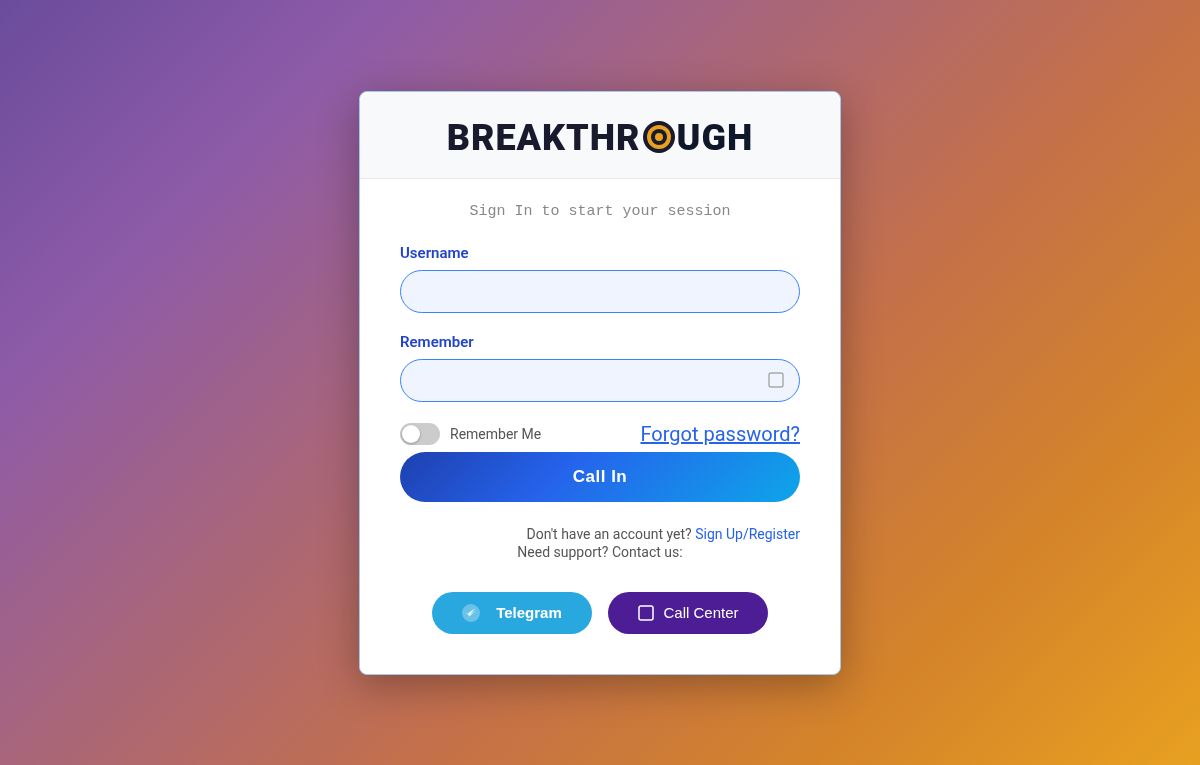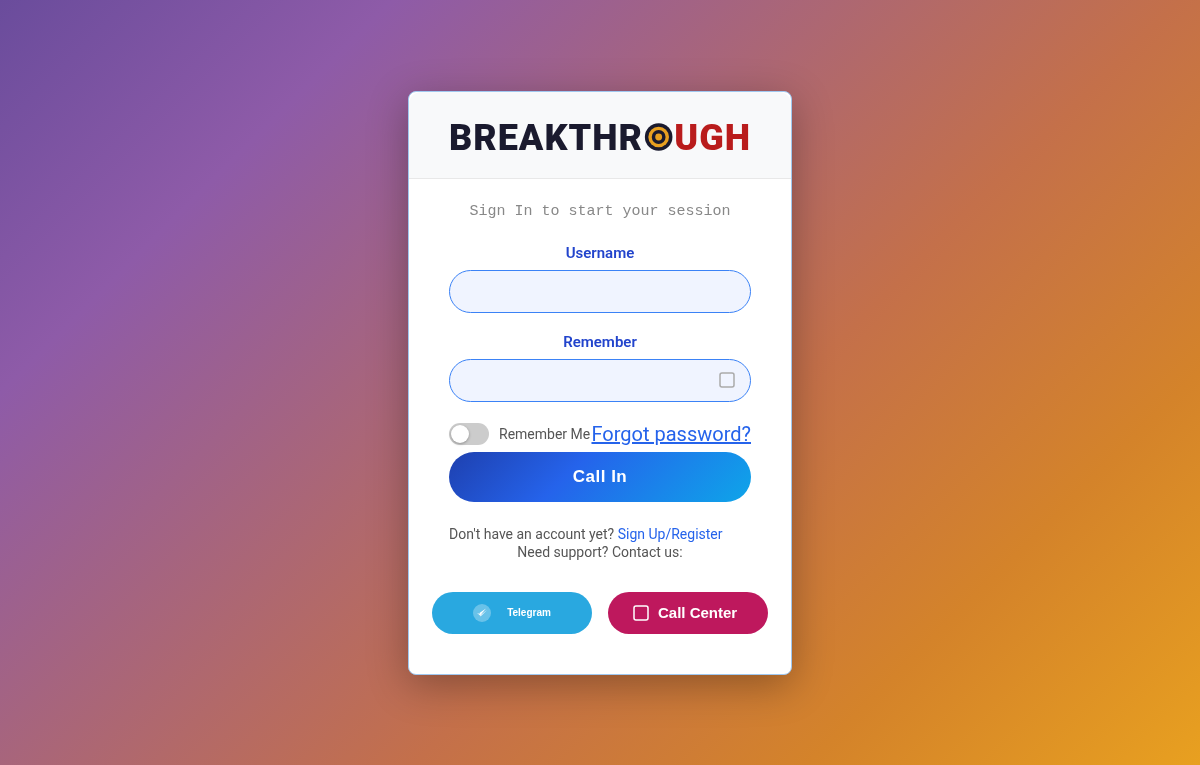--- a/index.html
+++ b/index.html
@@ -15,21 +15,21 @@
       align-items: center;
       justify-content: center;
       background: linear-gradient(135deg, #6a4c9c 0%, #8e5ba8 20%, #c4704a 60%, #d4832a 80%, #e8a020 100%);
       font-family: -apple-system, BlinkMacSystemFont, 'Segoe UI', Roboto, sans-serif;
       overflow: hidden;
     }
 
     .login-card {
       background: #ffffff;
       border-radius: 8px;
-      width: 384px;
+      width: 482px;
       padding: 0 0 40px 0;
       box-shadow: 0 10px 40px rgba(0,0,0,0.3);
       border: 1.5px solid #a0c8f0;
     }
 
     .logo-section {
       background: #f8f9fa;
       border-radius: 12px 12px 0 0;
       padding: 28px 40px 22px;
       text-align: center;
@@ -56,21 +56,20 @@
       margin-bottom: 24px;
       font-family: Liberation Mono, monospace;
     }
 
     .field-label {
       display: block;
       color: #2244cc;
       font-size: 15px;
       font-weight: 600;
       margin-bottom: 8px;
-      text-align: center;
     }
 
     .input-field {
       width: 100%;
       padding: 12px 18px;
       border: 1.5px solid #3b82f6;
       border-radius: 30px;
       background: #f0f4ff;
       font-size: 15px;
       color: #333;
@@ -157,21 +156,21 @@
       border: none;
       border-radius: 30px;
       font-size: 17px;
       font-weight: 700;
       cursor: pointer;
       letter-spacing: 0.5px;
       margin-bottom: 24px;
     }
 
     .register-row {
-      text-align: left;
+      text-align: right;
       font-size: 14px;
       color: #555;
       margin-bottom: 2px;
     }
 
     .register-link {
       color: #2563eb;
       cursor: pointer;
       text-decoration: none;
     }
@@ -191,40 +190,41 @@
 
     .telegram-btn {
       display: flex;
       align-items: center;
       gap: 16px;
       padding: 12px 24px;
       background: #29a8e0;
       color: #fff;
       border: none;
       border-radius: 30px;
-      font-size: 10px;
+      font-size: 15px;
       font-weight: 600;
       cursor: pointer;
       min-width: 160px;
       justify-content: center;
     }
 
     .callcenter-btn {
       display: flex;
       align-items: center;
       gap: 8px;
       padding: 12px 24px;
-      background: #be185d;
+      background: #4c1d95;
       color: #fff;
       border: none;
       border-radius: 30px;
       font-size: 15px;
-      font-weight: 700;
+      font-weight: 400;
       cursor: pointer;
       min-width: 160px;
+      justify-content: center;
     }
 
     .btn-icon {
       width: 18px;
       height: 18px;
       display: flex;
       align-items: center;
       justify-content: center;
       flex-shrink: 0;
     }
@@ -239,21 +239,21 @@
 
       <div style="display:flex; align-items:center; justify-content:center; gap:0;">
         <span style="font-size:36px; font-weight:900; letter-spacing:1px; color:#1a1a2e; line-height:1;">BREAKTHR</span>
 
         <svg width="34" height="34" viewBox="0 0 34 34" style="vertical-align:middle; margin:0 1px; position:relative; top:-1px;">
           <circle cx="17" cy="17" r="16" fill="#1a1a2e"></circle>
           <circle cx="17" cy="17" r="12" fill="#e8a020"></circle>
           <circle cx="17" cy="17" r="8" fill="#1a1a2e"></circle>
           <circle cx="17" cy="17" r="4" fill="#e8a020"></circle>
         </svg>
-        <span style="font-size:36px; font-weight:900; letter-spacing:1px; color:#b91c1c; line-height:1;">UGH</span>
+        <span style="font-size:36px; font-weight:900; letter-spacing:1px; color:#0f172a; line-height:1;">UGH</span>
       </div>
     </div>
   </div>
 
   <div class="form-section">
     <p class="sign-in-subtitle">Sign In to start your session</p>
 
     
     <label class="field-label">Username</label>
     <input type="text" class="input-field" placeholder="" style="">

